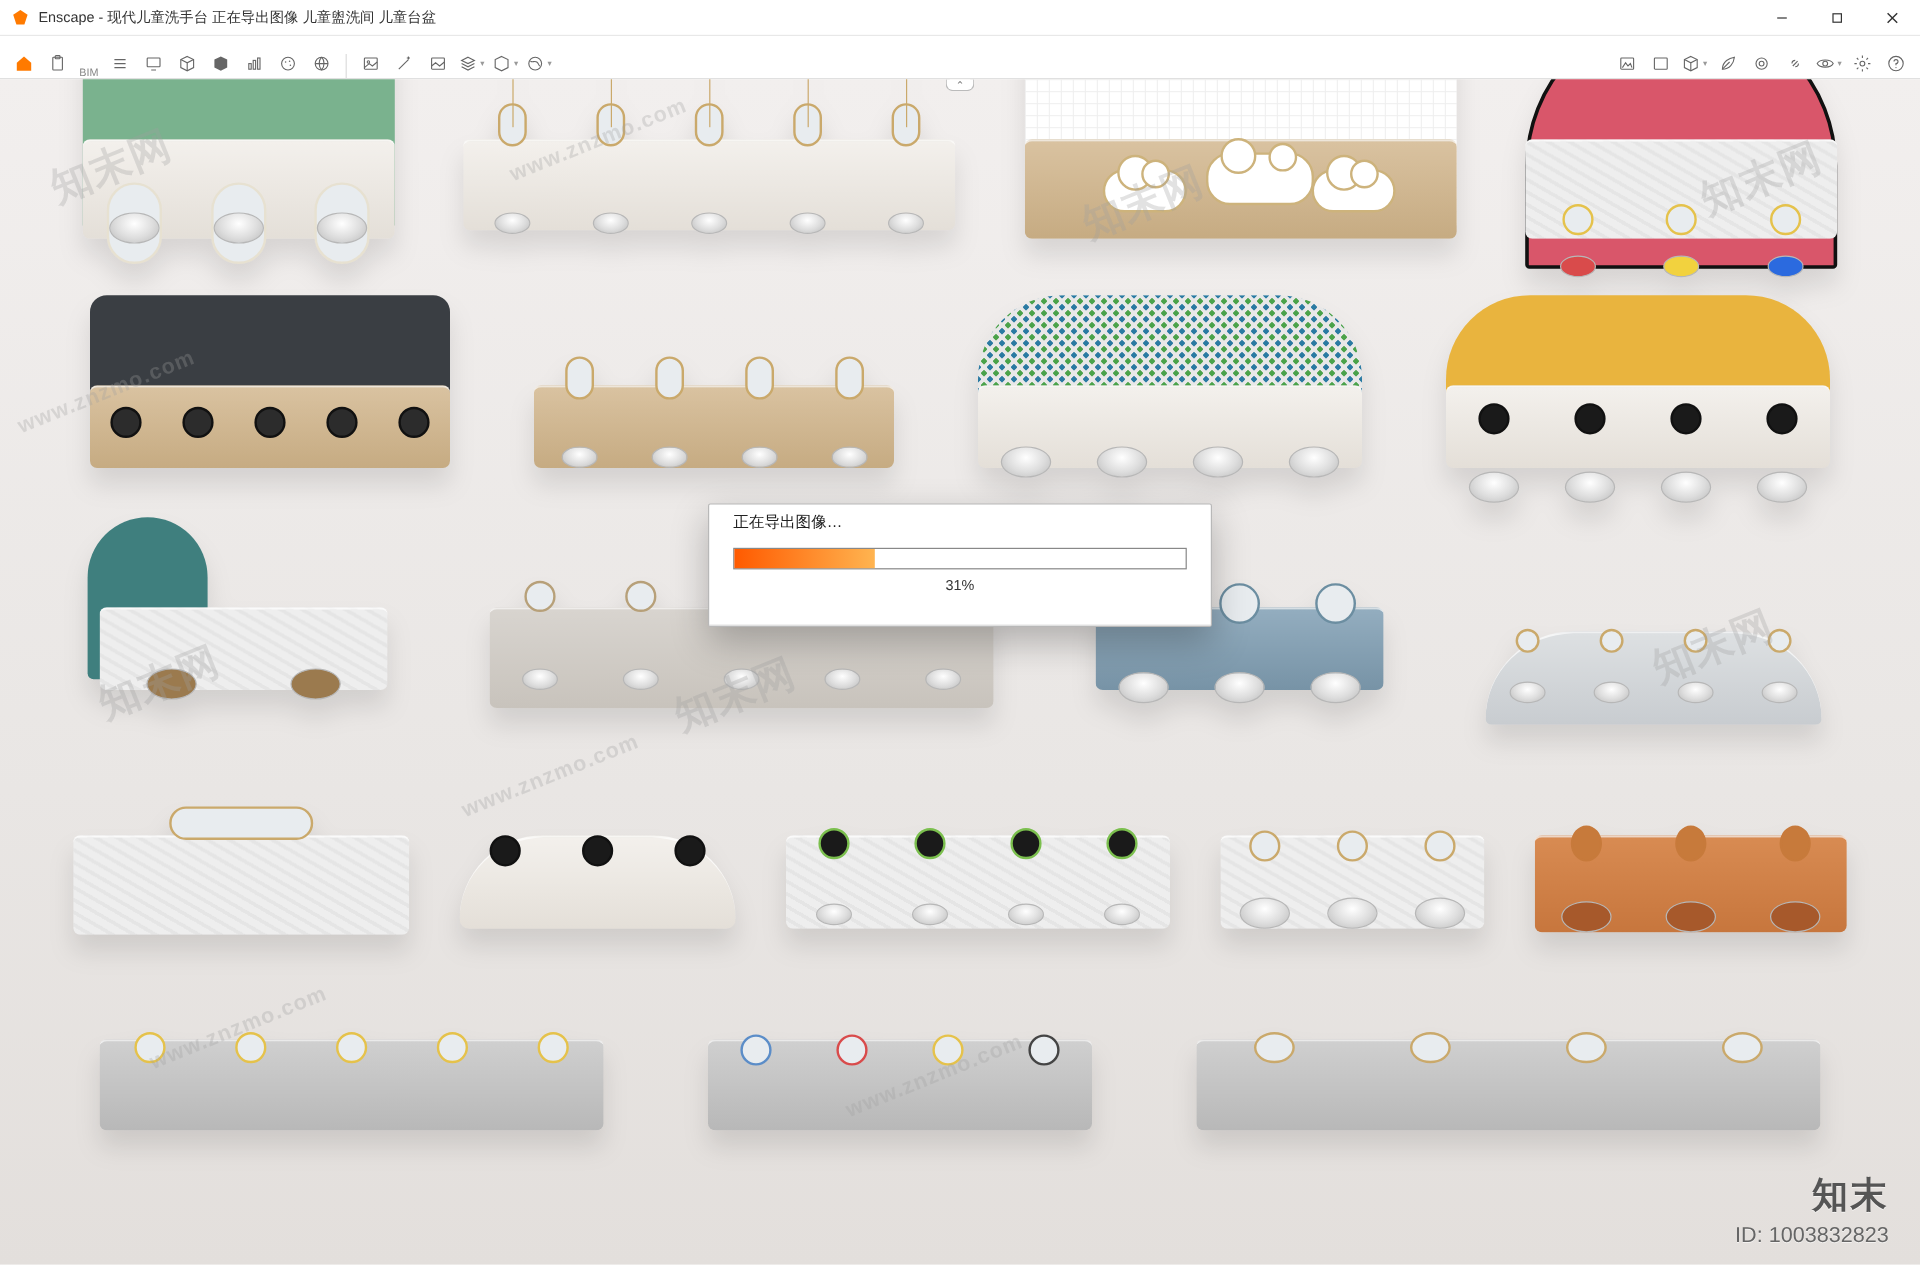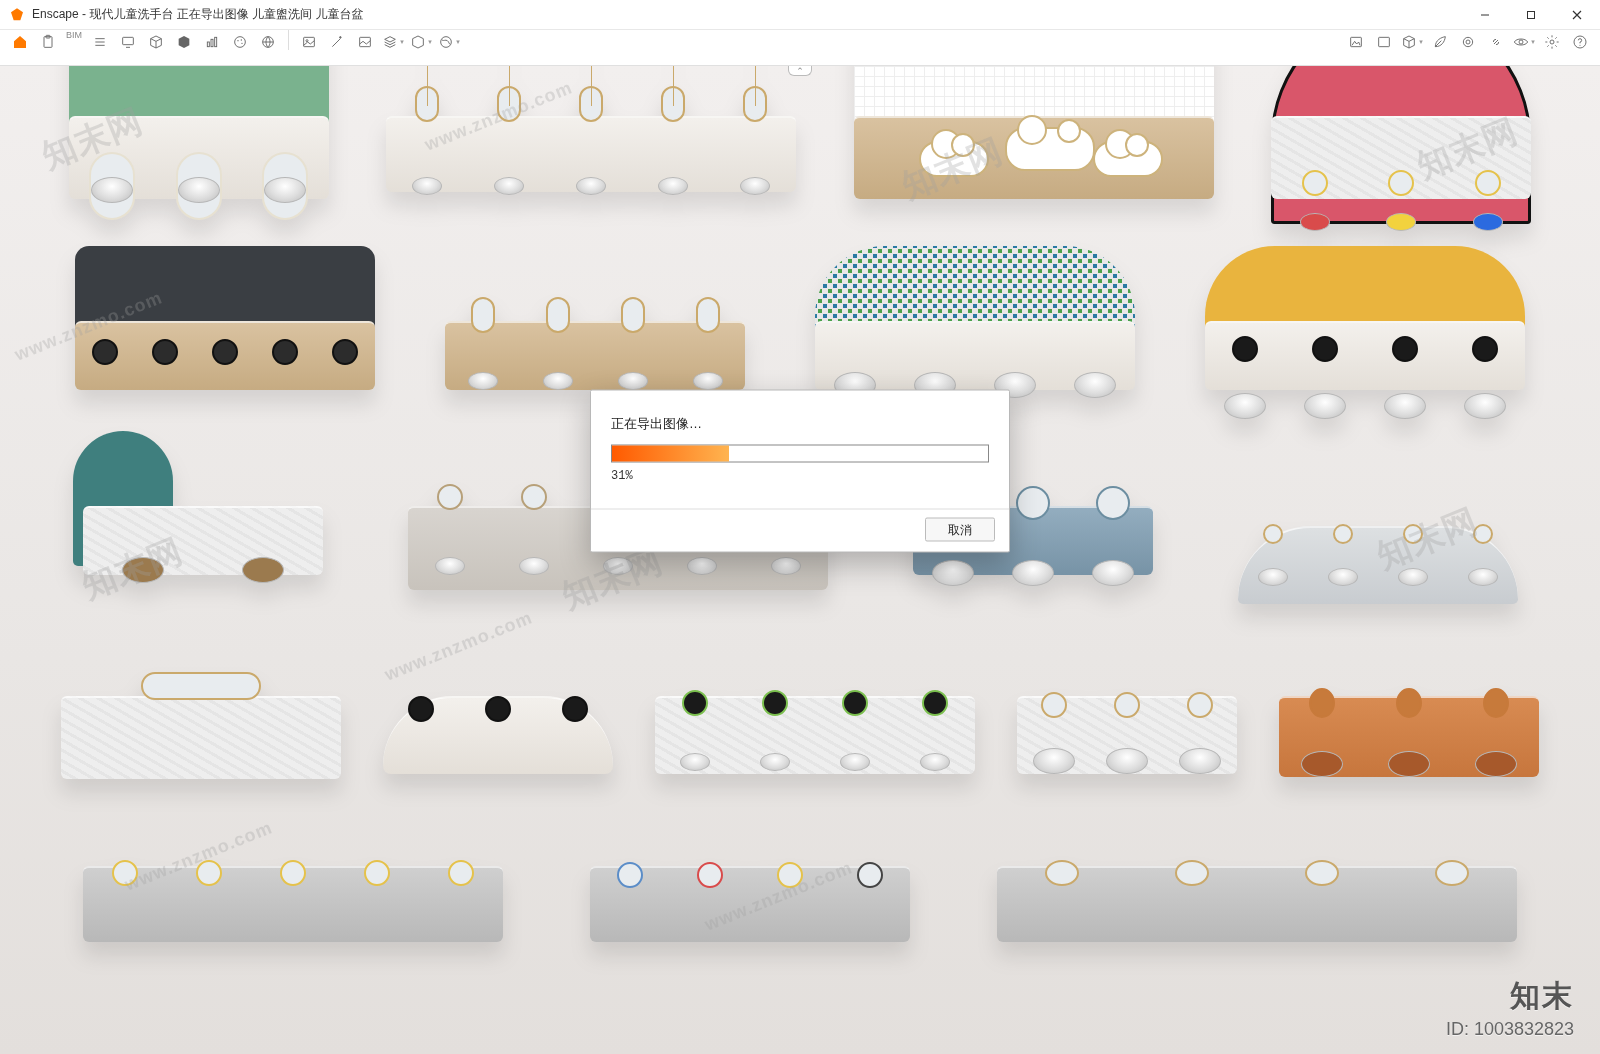--- a/index.html
+++ b/index.html
@@ -18,21 +18,21 @@
   .titlebar .app-icon svg { width: 16px; height: 16px; }
   .titlebar .title-text { flex: 0 0 auto; }
   .titlebar .spacer { flex: 1; }
   .winbtn {
     width: 46px; height: 30px; display:flex; align-items:center; justify-content:center;
     color:#333; font-size:10px;
   }
 
   
   .toolbar {
-    height: 36px; display:flex; align-items:flex-start; gap:4px;
+    height: 36px; display:flex; align-items:flex-end; gap:4px;
     padding: 0 8px; background:#fff; border-bottom:1px solid #e0e0e0;
     font-size: 11px; color:#555;
   }
   .tbtn {
     width: 24px; height: 24px; border-radius:3px;
     display:flex; align-items:center; justify-content:center;
     color:#666;
   }
   .tbtn.home { color:#ff7a00; }
   .tbtn svg { width:16px; height:16px; stroke:currentColor; fill:none; stroke-width:1.4; }
@@ -135,29 +135,29 @@
   .branding .brand { font-size:30px; font-weight:700; color:#555; letter-spacing:2px; }
   .branding .idline { font-size:18px; color:#666; margin-top:2px; }
 
   
   .dialog {
     position:absolute; left:50%; top:41%; transform:translate(-50%,-50%);
     width:420px; background:#fff; border:1px solid #b8b8b8; border-radius:2px;
     box-shadow:0 12px 30px rgba(0,0,0,.25);
     font-size:13px; color:#222;
   }
-  .dialog .dlg-body { padding:24px 20px 14px; }
+  .dialog .dlg-body { padding:6px 20px 14px; }
   .dialog .dlg-title { font-size:13px; margin-bottom:12px; }
   .dialog .progress-outer {
     width:100%; height:18px; border:1px solid #888; background:#fff;
   }
   .dialog .progress-inner {
     height:100%; background:linear-gradient(90deg,#ff5a00,#ffb450);
   }
-  .dialog .pct { text-align:left; font-size:12px; margin-top:6px; color:#333;font-family:Liberation Mono, monospace; }
+  .dialog .pct { text-align:center; font-size:12px; margin-top:6px; color:#333; }
   .dialog .dlg-sep { height:1px; background:#ddd; margin-top:12px; }
   .dialog .dlg-actions { display:flex; justify-content:flex-end; padding:8px 14px 10px; }
   .dialog .cancel {
     min-width:70px; height:24px; border:1px solid #bbb; background:#f7f7f7;
     font-size:12px; border-radius:2px; display:flex; align-items:center; justify-content:center;
   }
 </style>
 </head>
 <body>
 
@@ -639,17 +639,14 @@
 
   <div class="dialog">
     <div class="dlg-body">
       <div class="dlg-title">正在导出图像…</div>
       <div class="progress-outer">
         <div class="progress-inner" style="width:31%"></div>
       </div>
       <div class="pct">31%</div>
     </div>
     <div class="dlg-sep"></div>
-    <div class="dlg-actions">
-      <div class="cancel">取消</div>
-    </div>
   </div>
 </div>
 
 </body></html>

